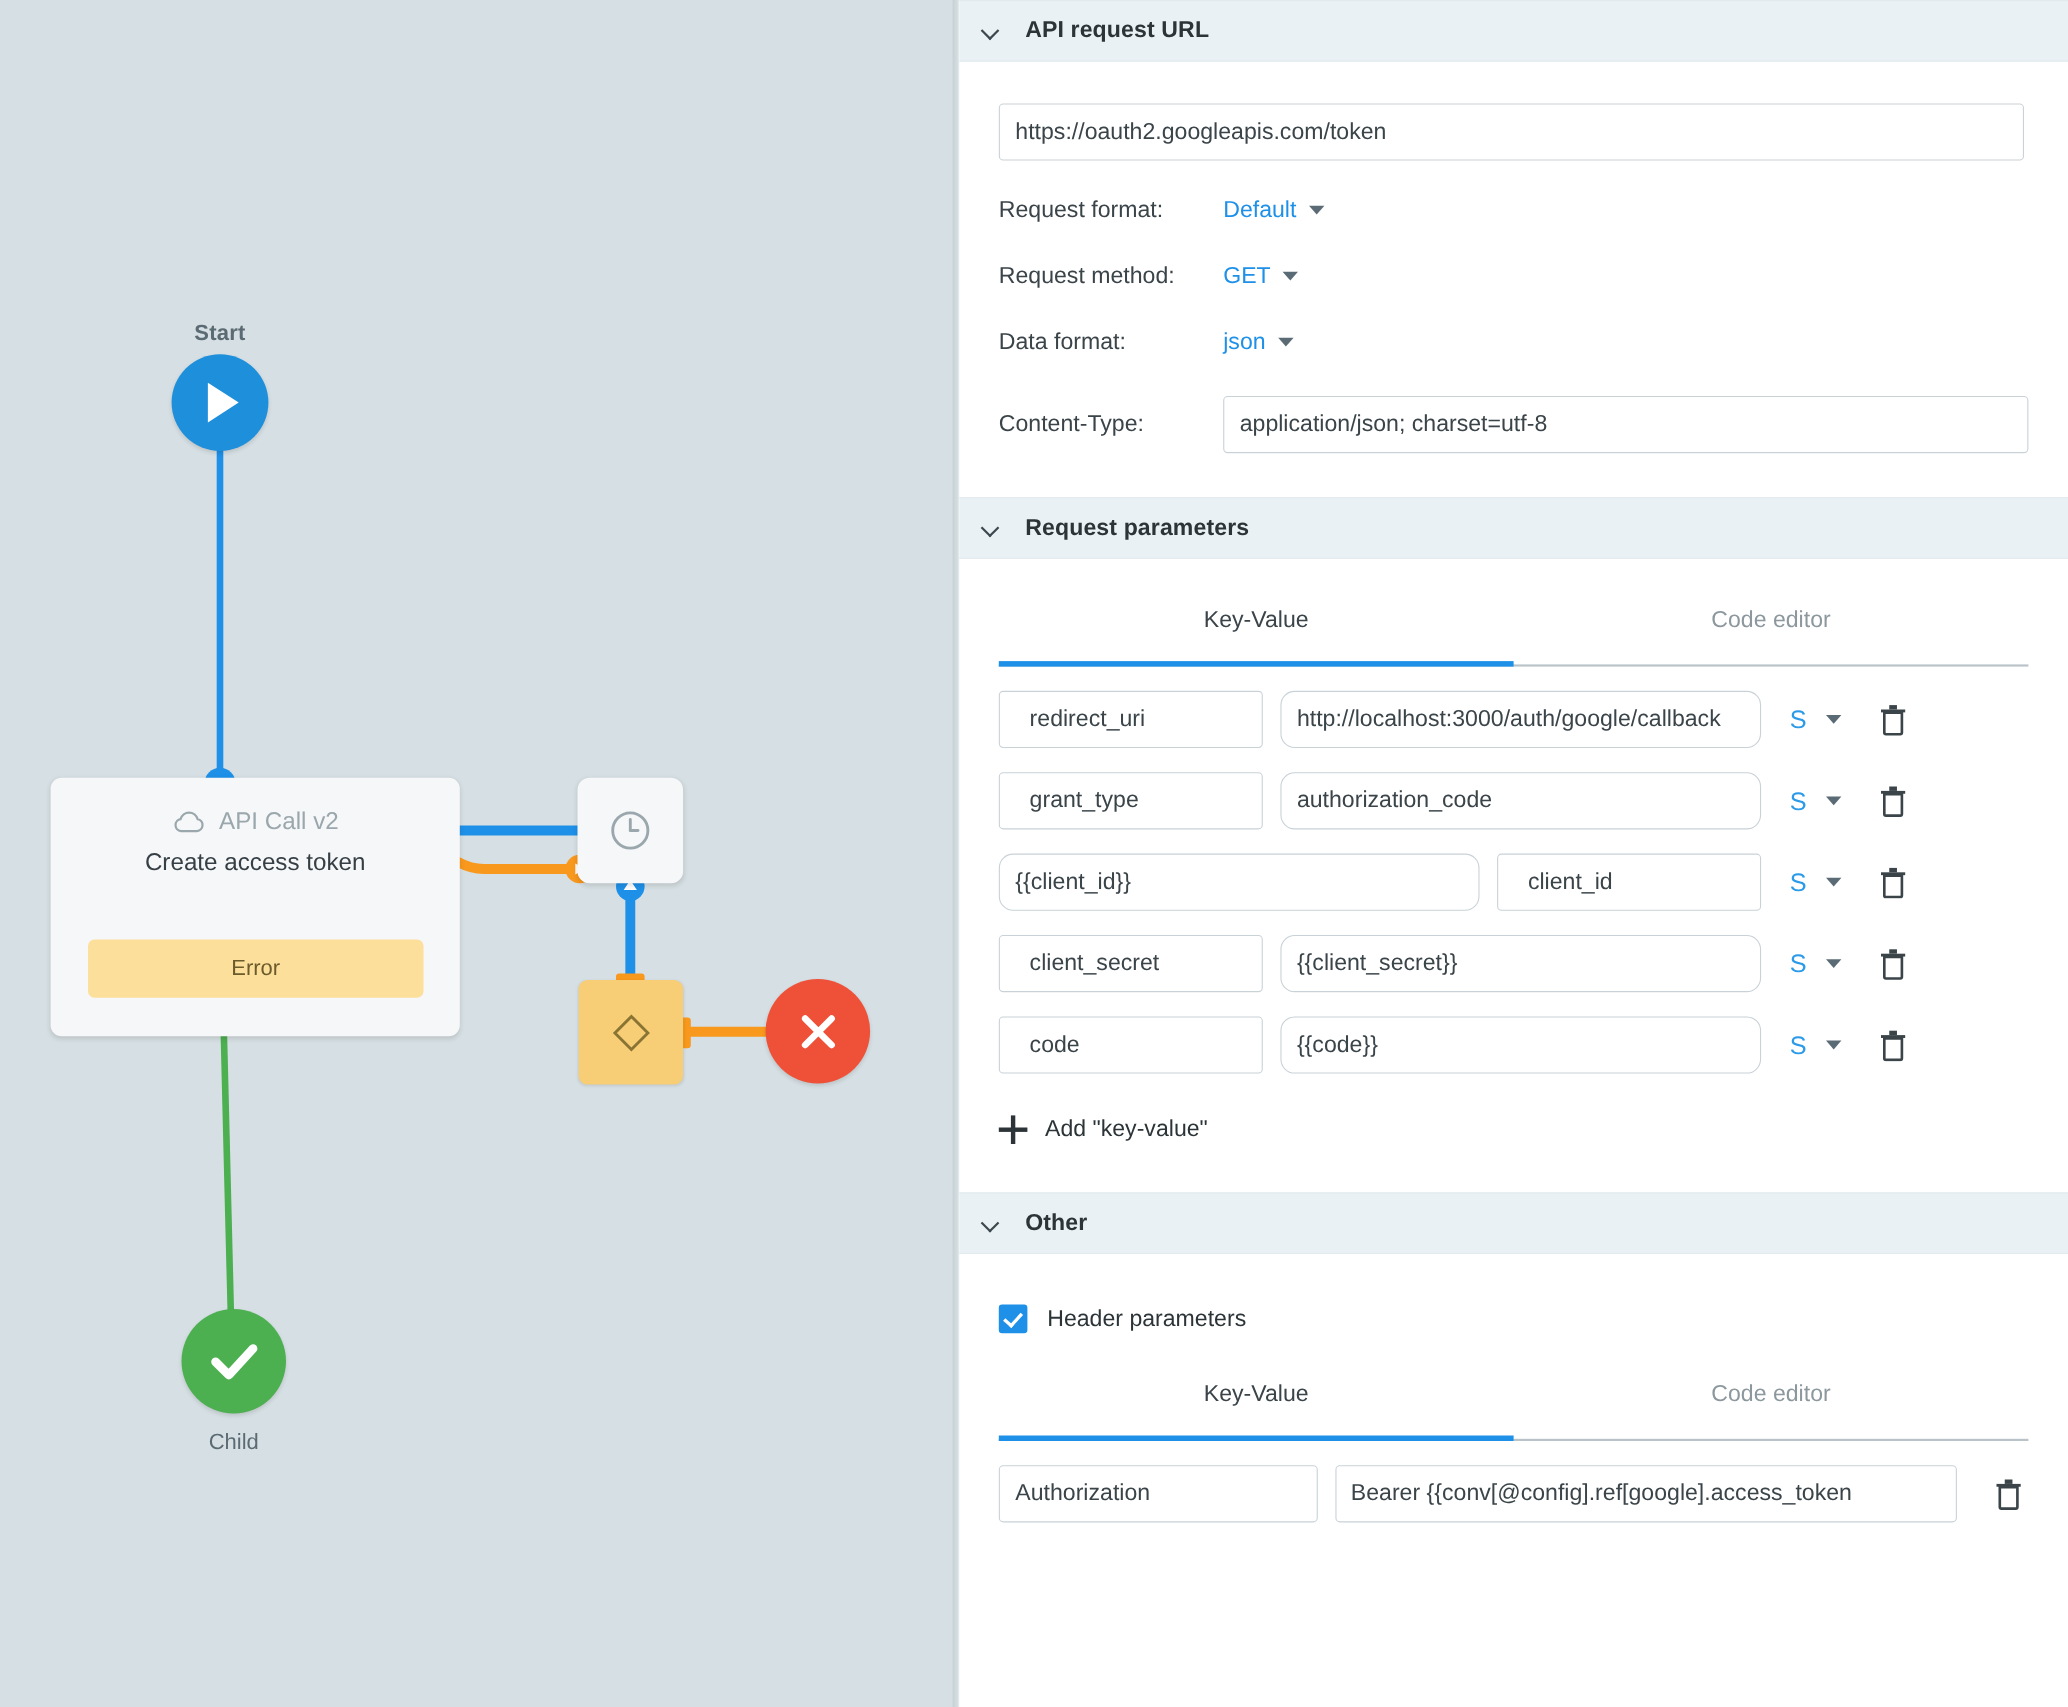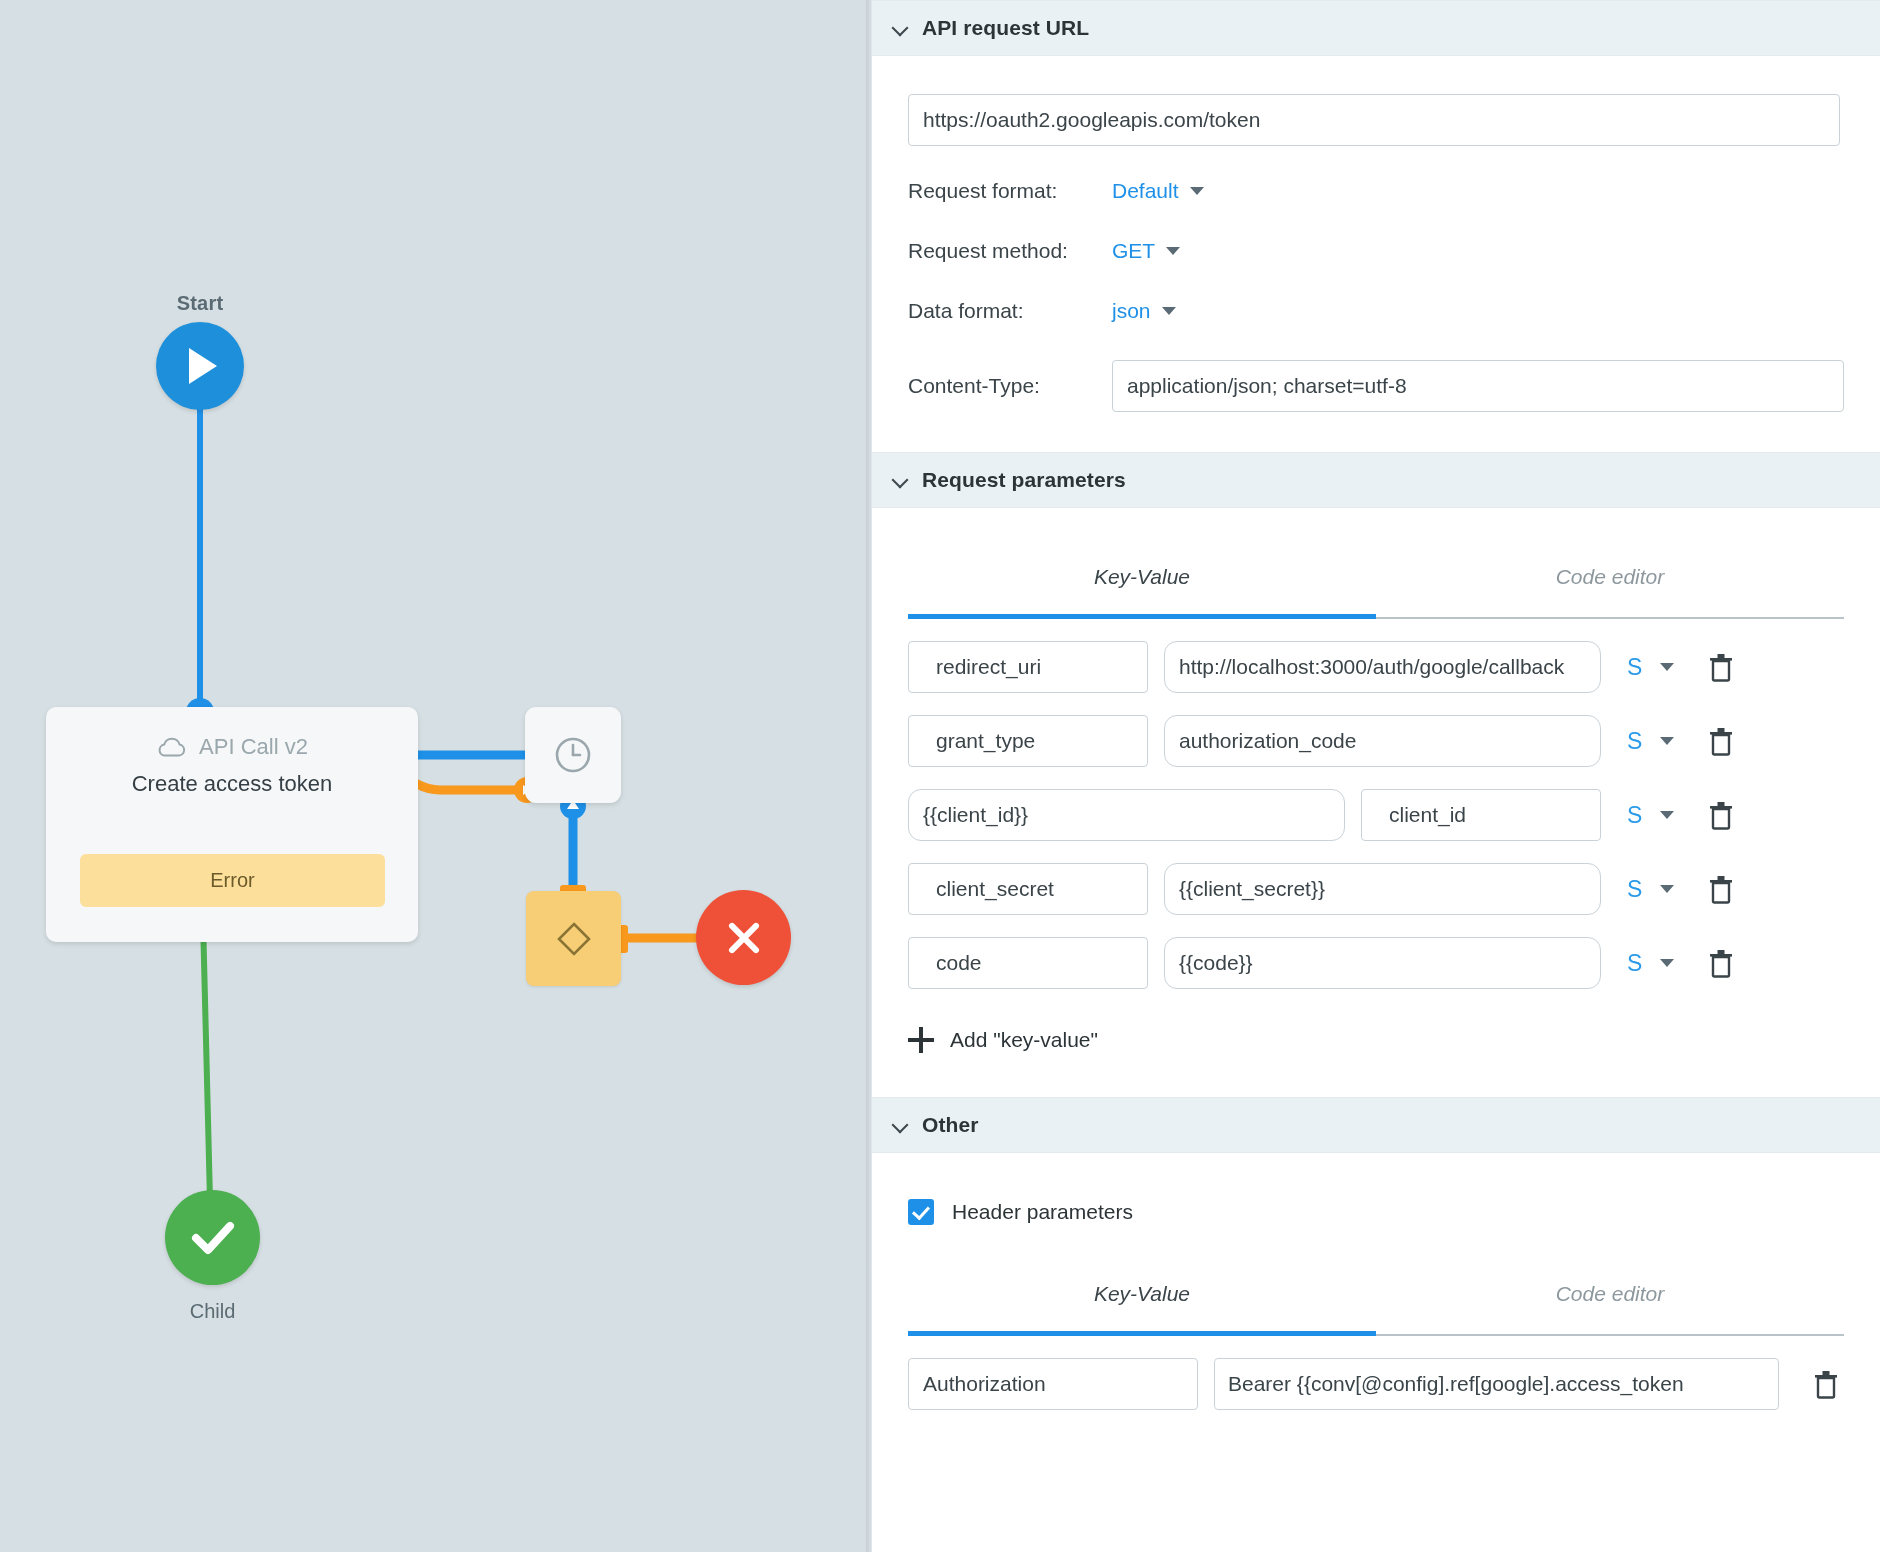--- a/index.html
+++ b/index.html
@@ -195,21 +195,21 @@
     overflow: hidden;
     border-left: 1px solid #dfe5e8;
   }
 
   .section-header {
     height: 56px;
     background: #eaf1f4;
     display: flex;
     align-items: center;
     padding-left: 20px;
-    gap: 14px;
+    gap: 24px;
     border-top: 1px solid #e2eaee;
     border-bottom: 1px solid #e2eaee;
   }
   .section-header .chev {
     width: 16px; height: 16px;
     position: relative;
     flex: 0 0 16px;
   }
   .section-header .chev:before {
     content: "";
@@ -279,24 +279,23 @@
   #content-type-row {
     display: flex;
     align-items: center;
     margin-top: 34px;
   }
   #content-type-row .field-label { flex: 0 0 204px; }
   #content-type-input { flex: 1 1 auto; margin-right: 0; }
 
   .tabs {
     display: flex;
-    margin-top: 49px;
+    margin-top: 36px;
     position: relative;
     height: 62px;
-    font-style: italic;
   }
   .tab {
     flex: 1 1 50%;
     text-align: center;
     font-size: 21px;
     color: #8d989e;
     padding-top: 8px;
     cursor: pointer;
   }
   .tab.active { color: #3a4449; }

